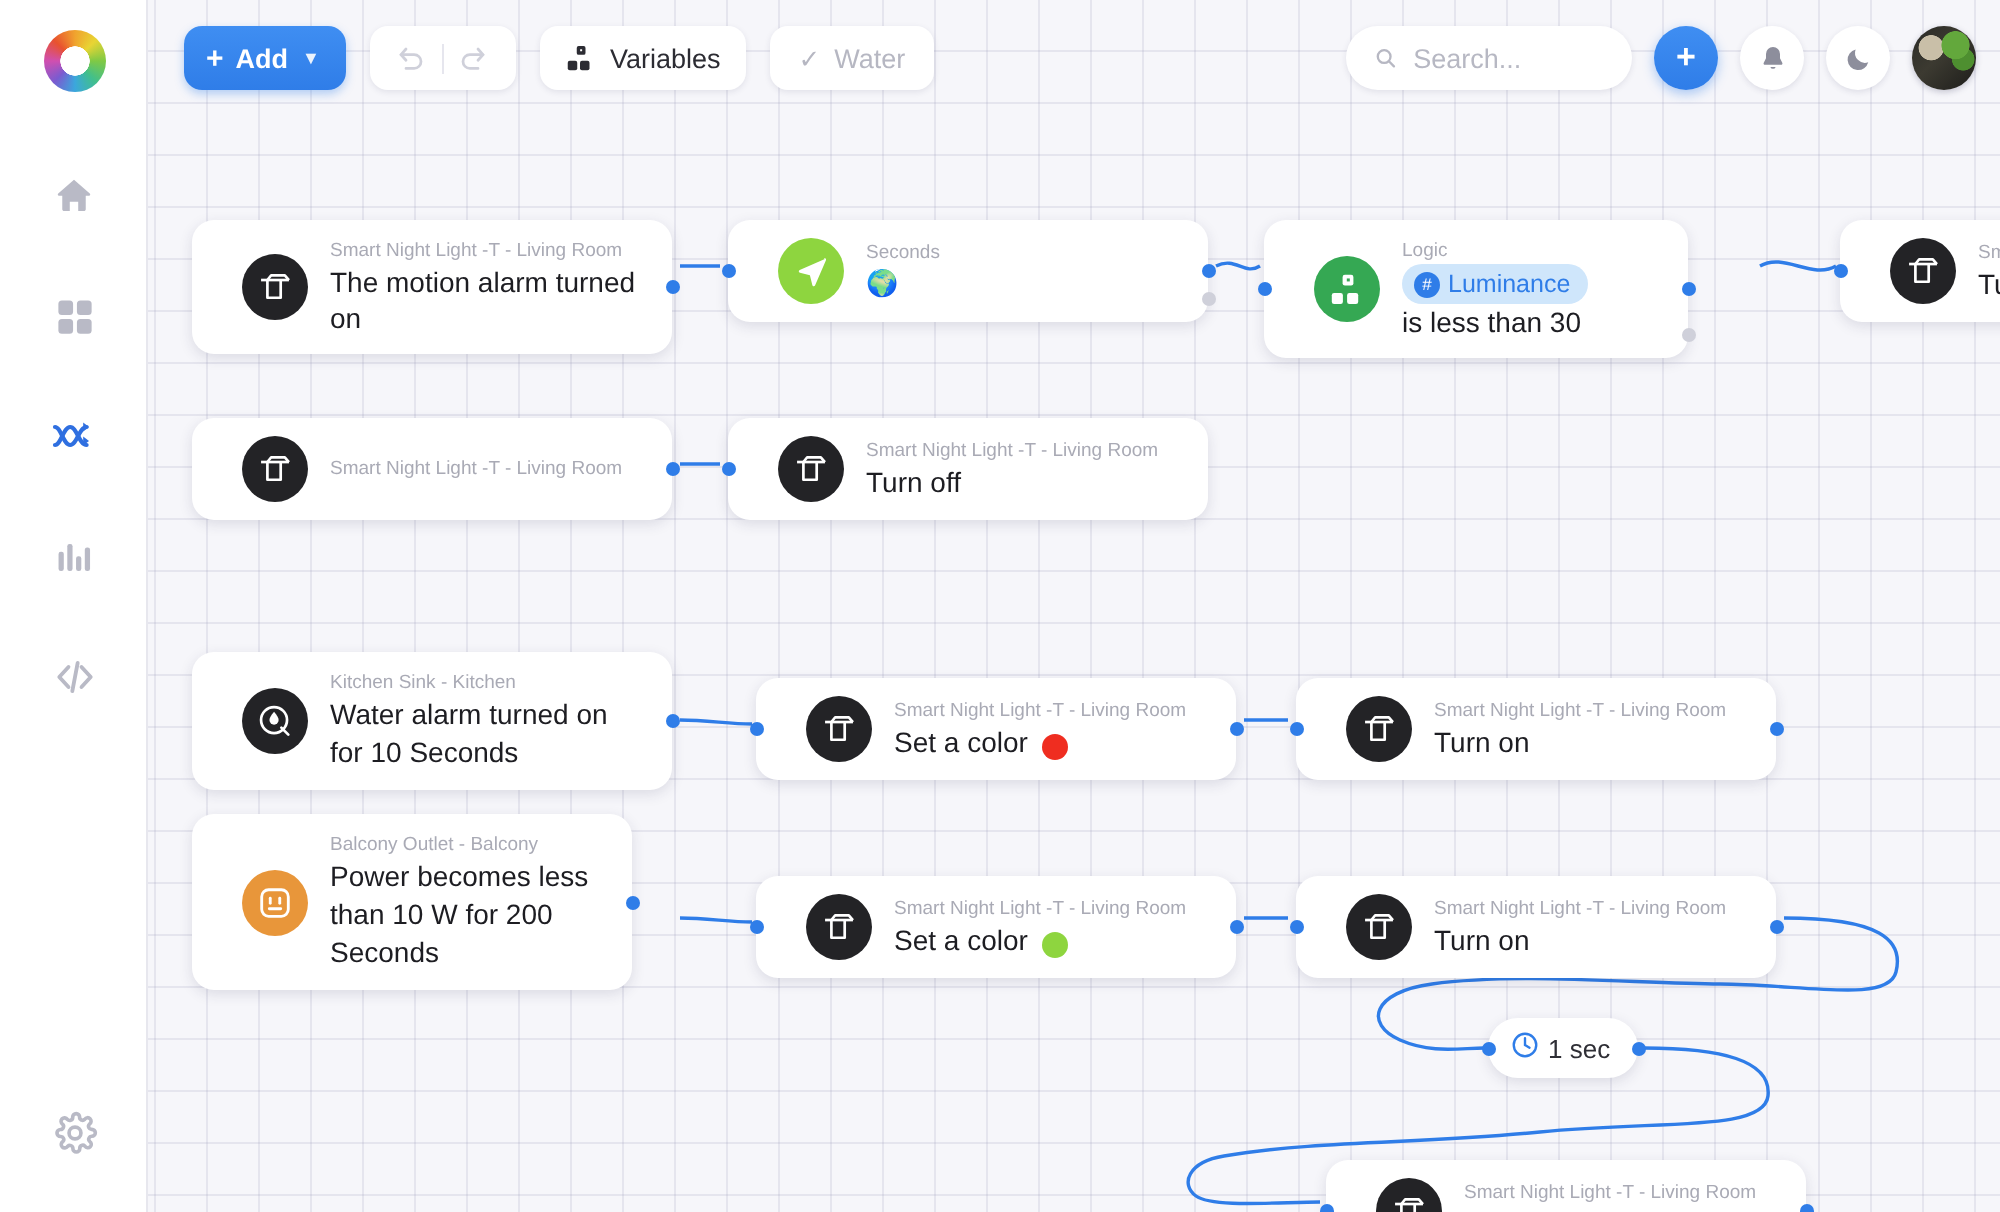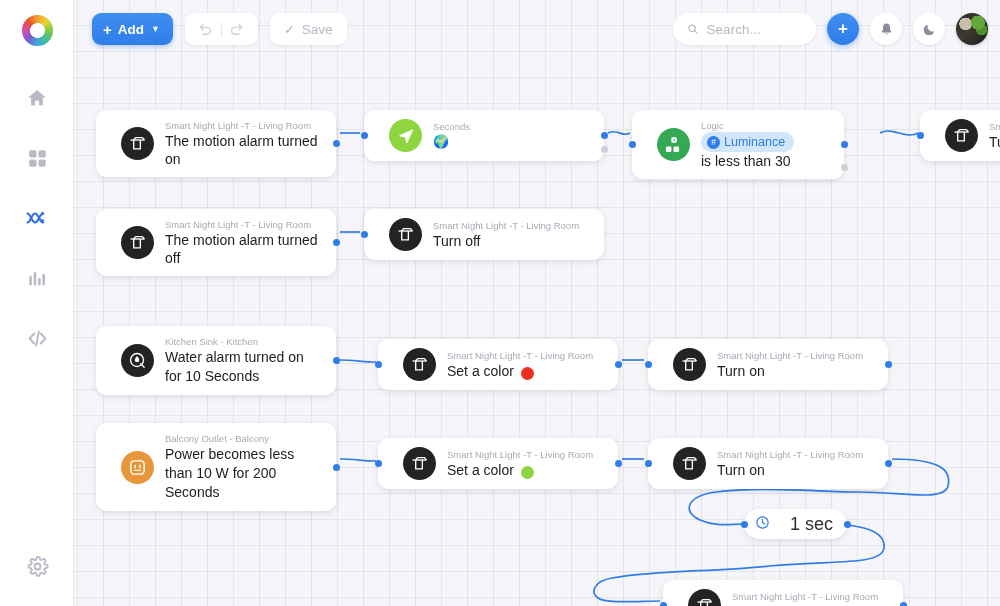--- a/index.html
+++ b/index.html
@@ -190,23 +190,23 @@
   .port.in  { left: -3.5px;  background: #2f7de8; }
   .port.out { right: -3.5px; background: #2f7de8; }
   .port.grey { background: #cfd0da; }
   .port.low { top: auto; bottom: 8px; margin-top: 0; }
 
   
   .delay-node {
     position: absolute; z-index: 10;
     height: 30px; border-radius: 15px; background: #fff;
     box-shadow: 0 2px 7px rgba(40,40,80,.13);
-    display: flex; align-items: center; gap: 20px;
+    display: flex; align-items: center; gap: 4px;
     padding: 0 14px 0 11px;
-    font-size: 18px; color: #2e2e35;
+    font-size: 13px; color: #2e2e35;
   }
   .delay-node .port.in  { left: -3.5px; }
   .delay-node .port.out { right: -3.5px; }
   .clock { color: #2f7de8; }
 </style>
 </head>
 <body>
 
 <div id="app">
 
@@ -303,24 +303,33 @@
         </div>
         <div class="ur-sep"></div>
         <div class="ur-btn">
           <svg width="15" height="15" viewBox="0 0 24 24" fill="none" stroke="currentColor" stroke-width="2.2" stroke-linecap="round">
             <path d="M19.5 8.5h-10a5.5 5.5 0 0 0 0 11H16"></path>
             <path d="M16 4l4 4.5L16 13"></path>
           </svg>
         </div>
       </div>
 
+      <div class="pill btn-vars">
+        <svg width="15" height="15" viewBox="0 0 24 24" fill="currentColor">
+          <rect x="8.6" y="1.6" width="7" height="7" rx="1.5"></rect>
+          <rect x="1.4" y="13.4" width="7.6" height="7.6" rx="1.6"></rect>
+          <rect x="11.2" y="13.4" width="7.6" height="7.6" rx="1.6"></rect>
+          <path d="M11.3 4.2h1.6v1.6h-1.6z" fill="#fff"></path>
+        </svg>
+        <span>Variables</span>
+      </div>
 
       <div class="pill btn-save">
         <span class="chk">✓</span>
-        <span>Save</span>
+        <span>Water</span>
       </div>
     </div>
 
     <div class="tb-right">
       <div class="searchbox">
         <svg width="14" height="14" viewBox="0 0 24 24" fill="none" stroke="#b7b8c3" stroke-width="2.4" stroke-linecap="round">
           <circle cx="10.5" cy="10.5" r="6.6"></circle>
             <path d="M15.4 15.4 20.6 20.6"></path>
         </svg>
         <input placeholder="Search..." style="">
@@ -422,23 +431,20 @@
       <div class="node" style="left: 96px; top: 209px; width: 240px;">
         <div class="n-icon dark">
           <svg width="19" height="19" viewBox="0 0 24 24" fill="none" stroke="currentColor" stroke-width="1.7" stroke-linejoin="round">
             <path d="M3.2 7.6h17.6"></path>
             <path d="M7.2 7.6v11.2h8.4V7.6"></path>
             <path d="M7.2 7.6 9.6 4.6h8.6L20.8 7.6"></path>
           </svg>
         </div>
         <div class="n-body">
           <div class="n-sub">Smart Night Light -T - Living Room</div>
-          <div class="n-title">
-            <span>The motion alarm turned off</span>
-          </div>
         </div>
         <span class="port out"></span>
       </div>
       <div class="node" style="left: 364px; top: 209px; width: 240px;">
         <div class="n-icon dark">
           <svg width="19" height="19" viewBox="0 0 24 24" fill="none" stroke="currentColor" stroke-width="1.7" stroke-linejoin="round">
             <path d="M3.2 7.6h17.6"></path>
             <path d="M7.2 7.6v11.2h8.4V7.6"></path>
             <path d="M7.2 7.6 9.6 4.6h8.6L20.8 7.6"></path>
           </svg>
@@ -495,21 +501,21 @@
         </div>
         <div class="n-body">
           <div class="n-sub">Smart Night Light -T - Living Room</div>
           <div class="n-title">
             <span>Turn on</span>
           </div>
         </div>
         <span class="port in"></span>
         <span class="port out"></span>
       </div>
-      <div class="node" style="left: 96px; top: 423px; width: 240px;">
+      <div class="node" style="left: 96px; top: 407px; width: 220px;">
         <div class="n-icon orange">
           <svg width="19" height="19" viewBox="0 0 24 24" fill="none" stroke="currentColor" stroke-width="1.8" stroke-linecap="round">
             <rect x="3.6" y="3.6" width="16.8" height="16.8" rx="4.4"></rect>
             <path d="M9 9v3.2"></path>
             <path d="M15 9v3.2"></path>
             <path d="M8.4 15.6h7.2"></path>
           </svg>
         </div>
         <div class="n-body">
           <div class="n-sub">Balcony Outlet - Balcony</div>

